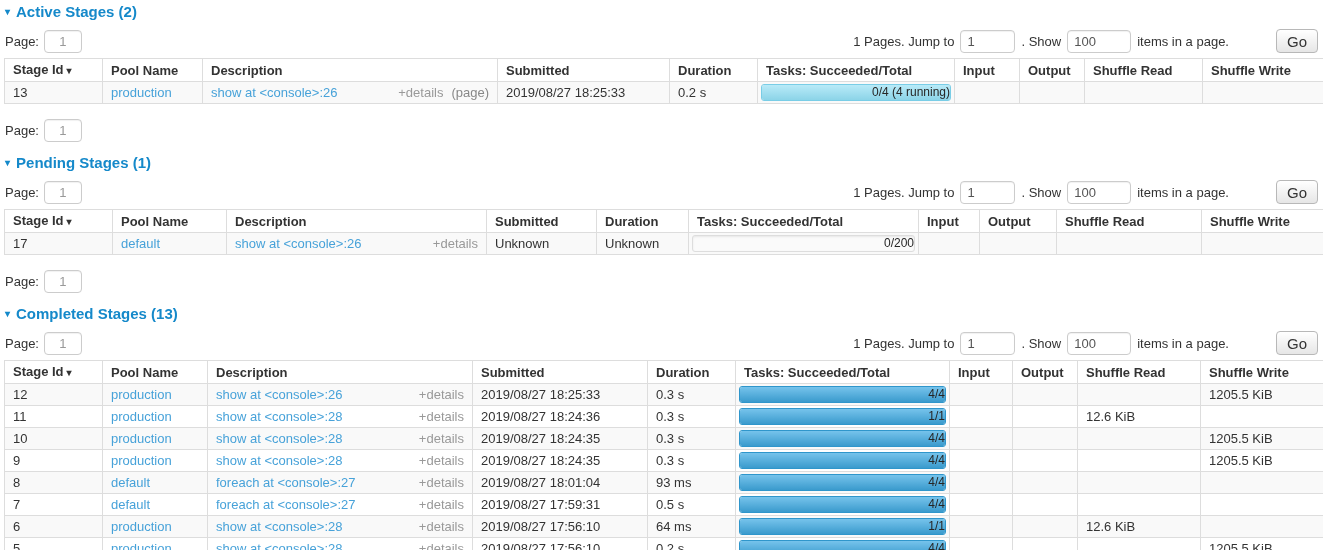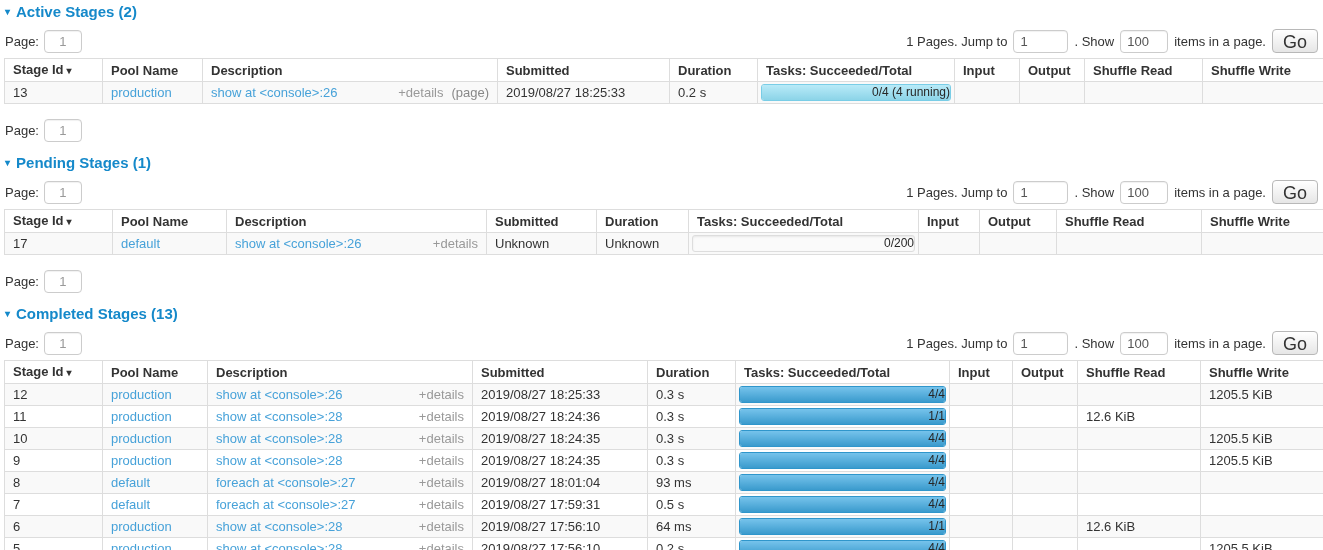--- a/index.html
+++ b/index.html
@@ -28,25 +28,25 @@
   .pag-row.bottom { margin:14px 1px 0 1px; }
   .pag-left, .pag-right { display:flex; align-items:center; gap:5px; }
   .pag-right { gap:6px; }
   input.txt {
     height:23px; border:1px solid #ccc; border-radius:4px; background:#fff;
     font-family:inherit; font-size:13px; color:#555; padding:2px 6px;
     box-shadow: inset 0 1px 1px rgba(0,0,0,.06);
   }
   input.page-input { width:38px; text-align:center; color:#999; }
   input.jump-input { width:55px; }
-  input.show-input { width:48px; }
+  input.show-input { width:64px; }
   button.go-btn {
-    height:24px; padding:2px 10px; font-family:inherit; font-size:18px; color:#333;
+    height:24px; padding:2px 10px; font-family:inherit; font-size:15px; color:#333;
     border:1px solid #b8b8b8; border-radius:4px;
-    background:linear-gradient(#ffffff,#e6e6e6); cursor:pointer;
+    background:linear-gradient(#ffffff,#e6e6e6); cursor:pointer;margin-left:41px;
   }
 
   
   table.stages-table {
     width:1319px; margin-left:2px; border-collapse:collapse; table-layout:fixed;
     background:#fff;
   }
   .stages-table th, .stages-table td {
     border:1px solid #ddd; padding:2px 8px; line-height:17px; height:22px;
     font-size:13px; text-align:left; overflow:hidden; white-space:nowrap;

